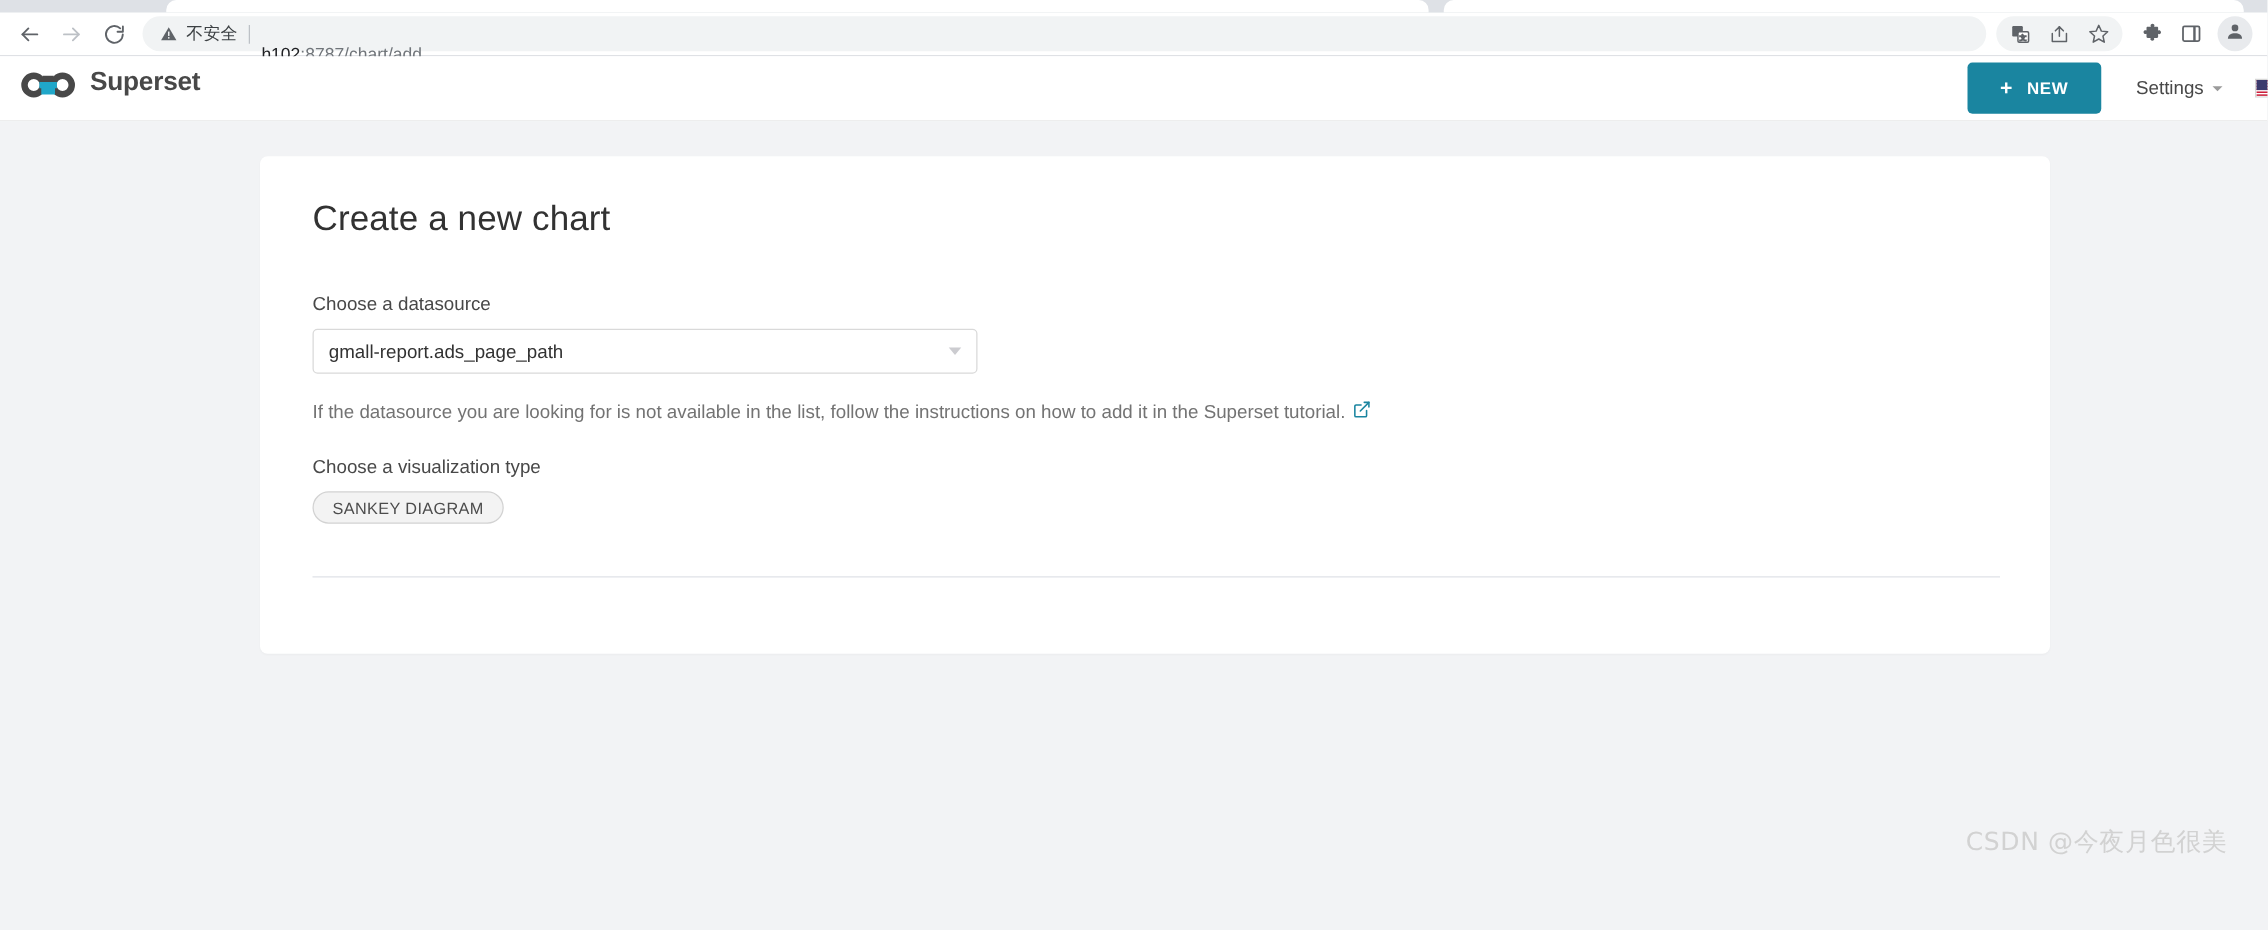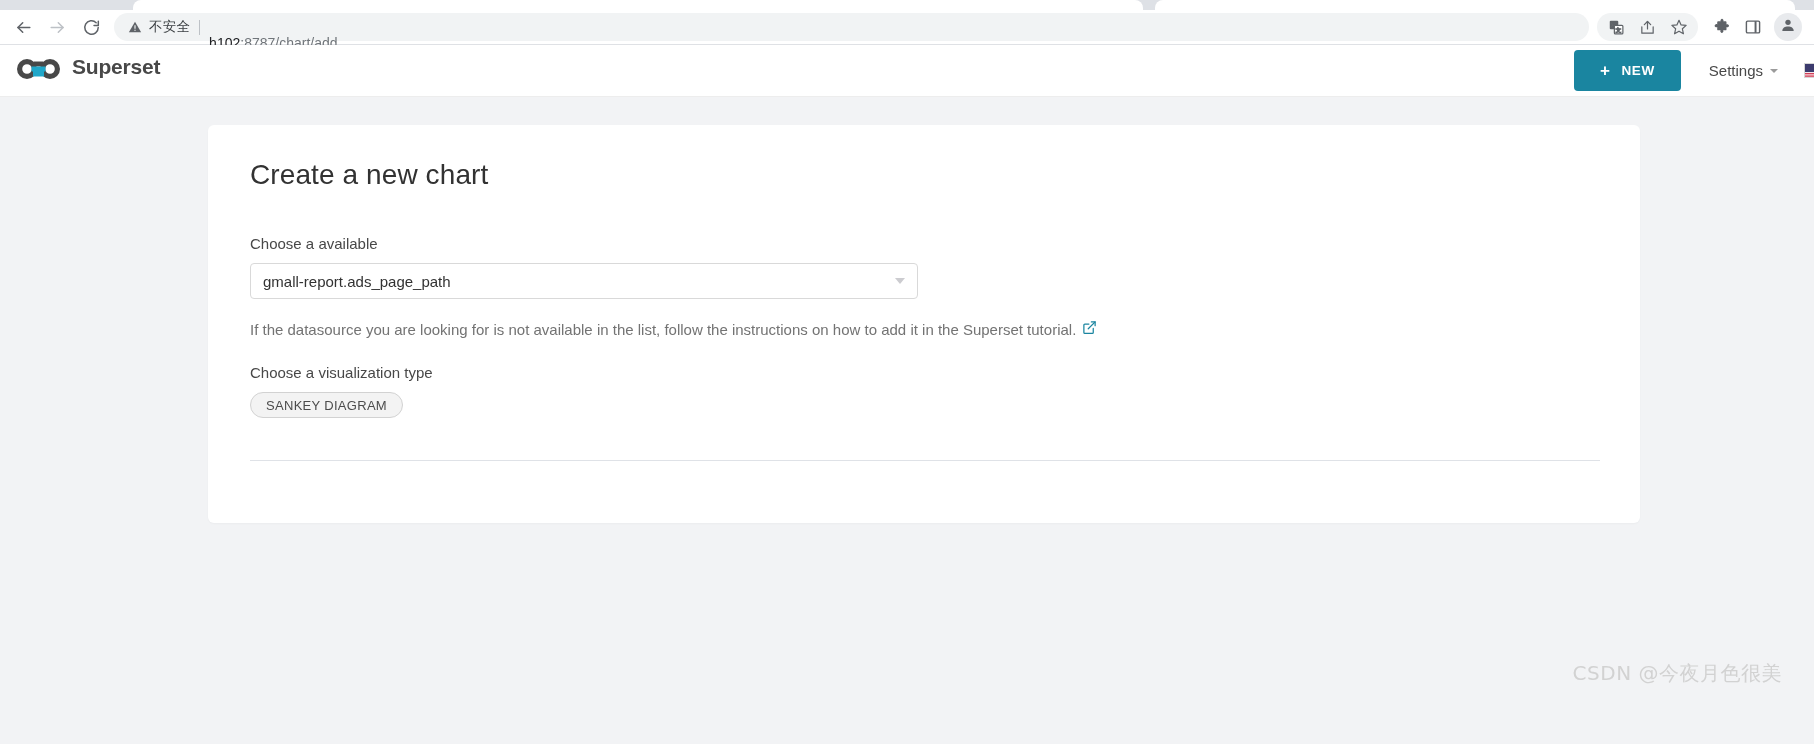--- a/index.html
+++ b/index.html
@@ -240,21 +240,21 @@
     font-weight: normal;
     margin: 0 0 44px 0;
     letter-spacing: .1px;
   }
   .field-label {
     font-size: 15px;
     color: #484848;
     margin-bottom: 11px;
   }
   .select-box {
-    width: 668px;
+    width: 532px;
     height: 36px;
     border: 1px solid #d9d9d9;
     border-radius: 4px;
     display: flex;
     align-items: center;
     padding: 0 12px;
     background: #ffffff;
     cursor: pointer;
   }
   .select-value {
@@ -483,21 +483,21 @@
   </div>
 </div>
 
 <div class="page">
 
   <div class="card">
     <div class="card-inner">
 
       <h1 class="card-title">Create a new chart</h1>
 
-      <div class="field-label">Choose a available</div>
+      <div class="field-label">Choose a datasource</div>
 
       <div class="select-box">
         <span class="select-value">gmall-report.ads_page_path</span>
         <span class="select-caret"></span>
       </div>
 
       <div class="helper-text">
         <span>If the datasource you are looking for is not available in the list, follow the instructions on how to add it in the Superset tutorial.</span>
         <a class="ext-link-icon">
           <span>

